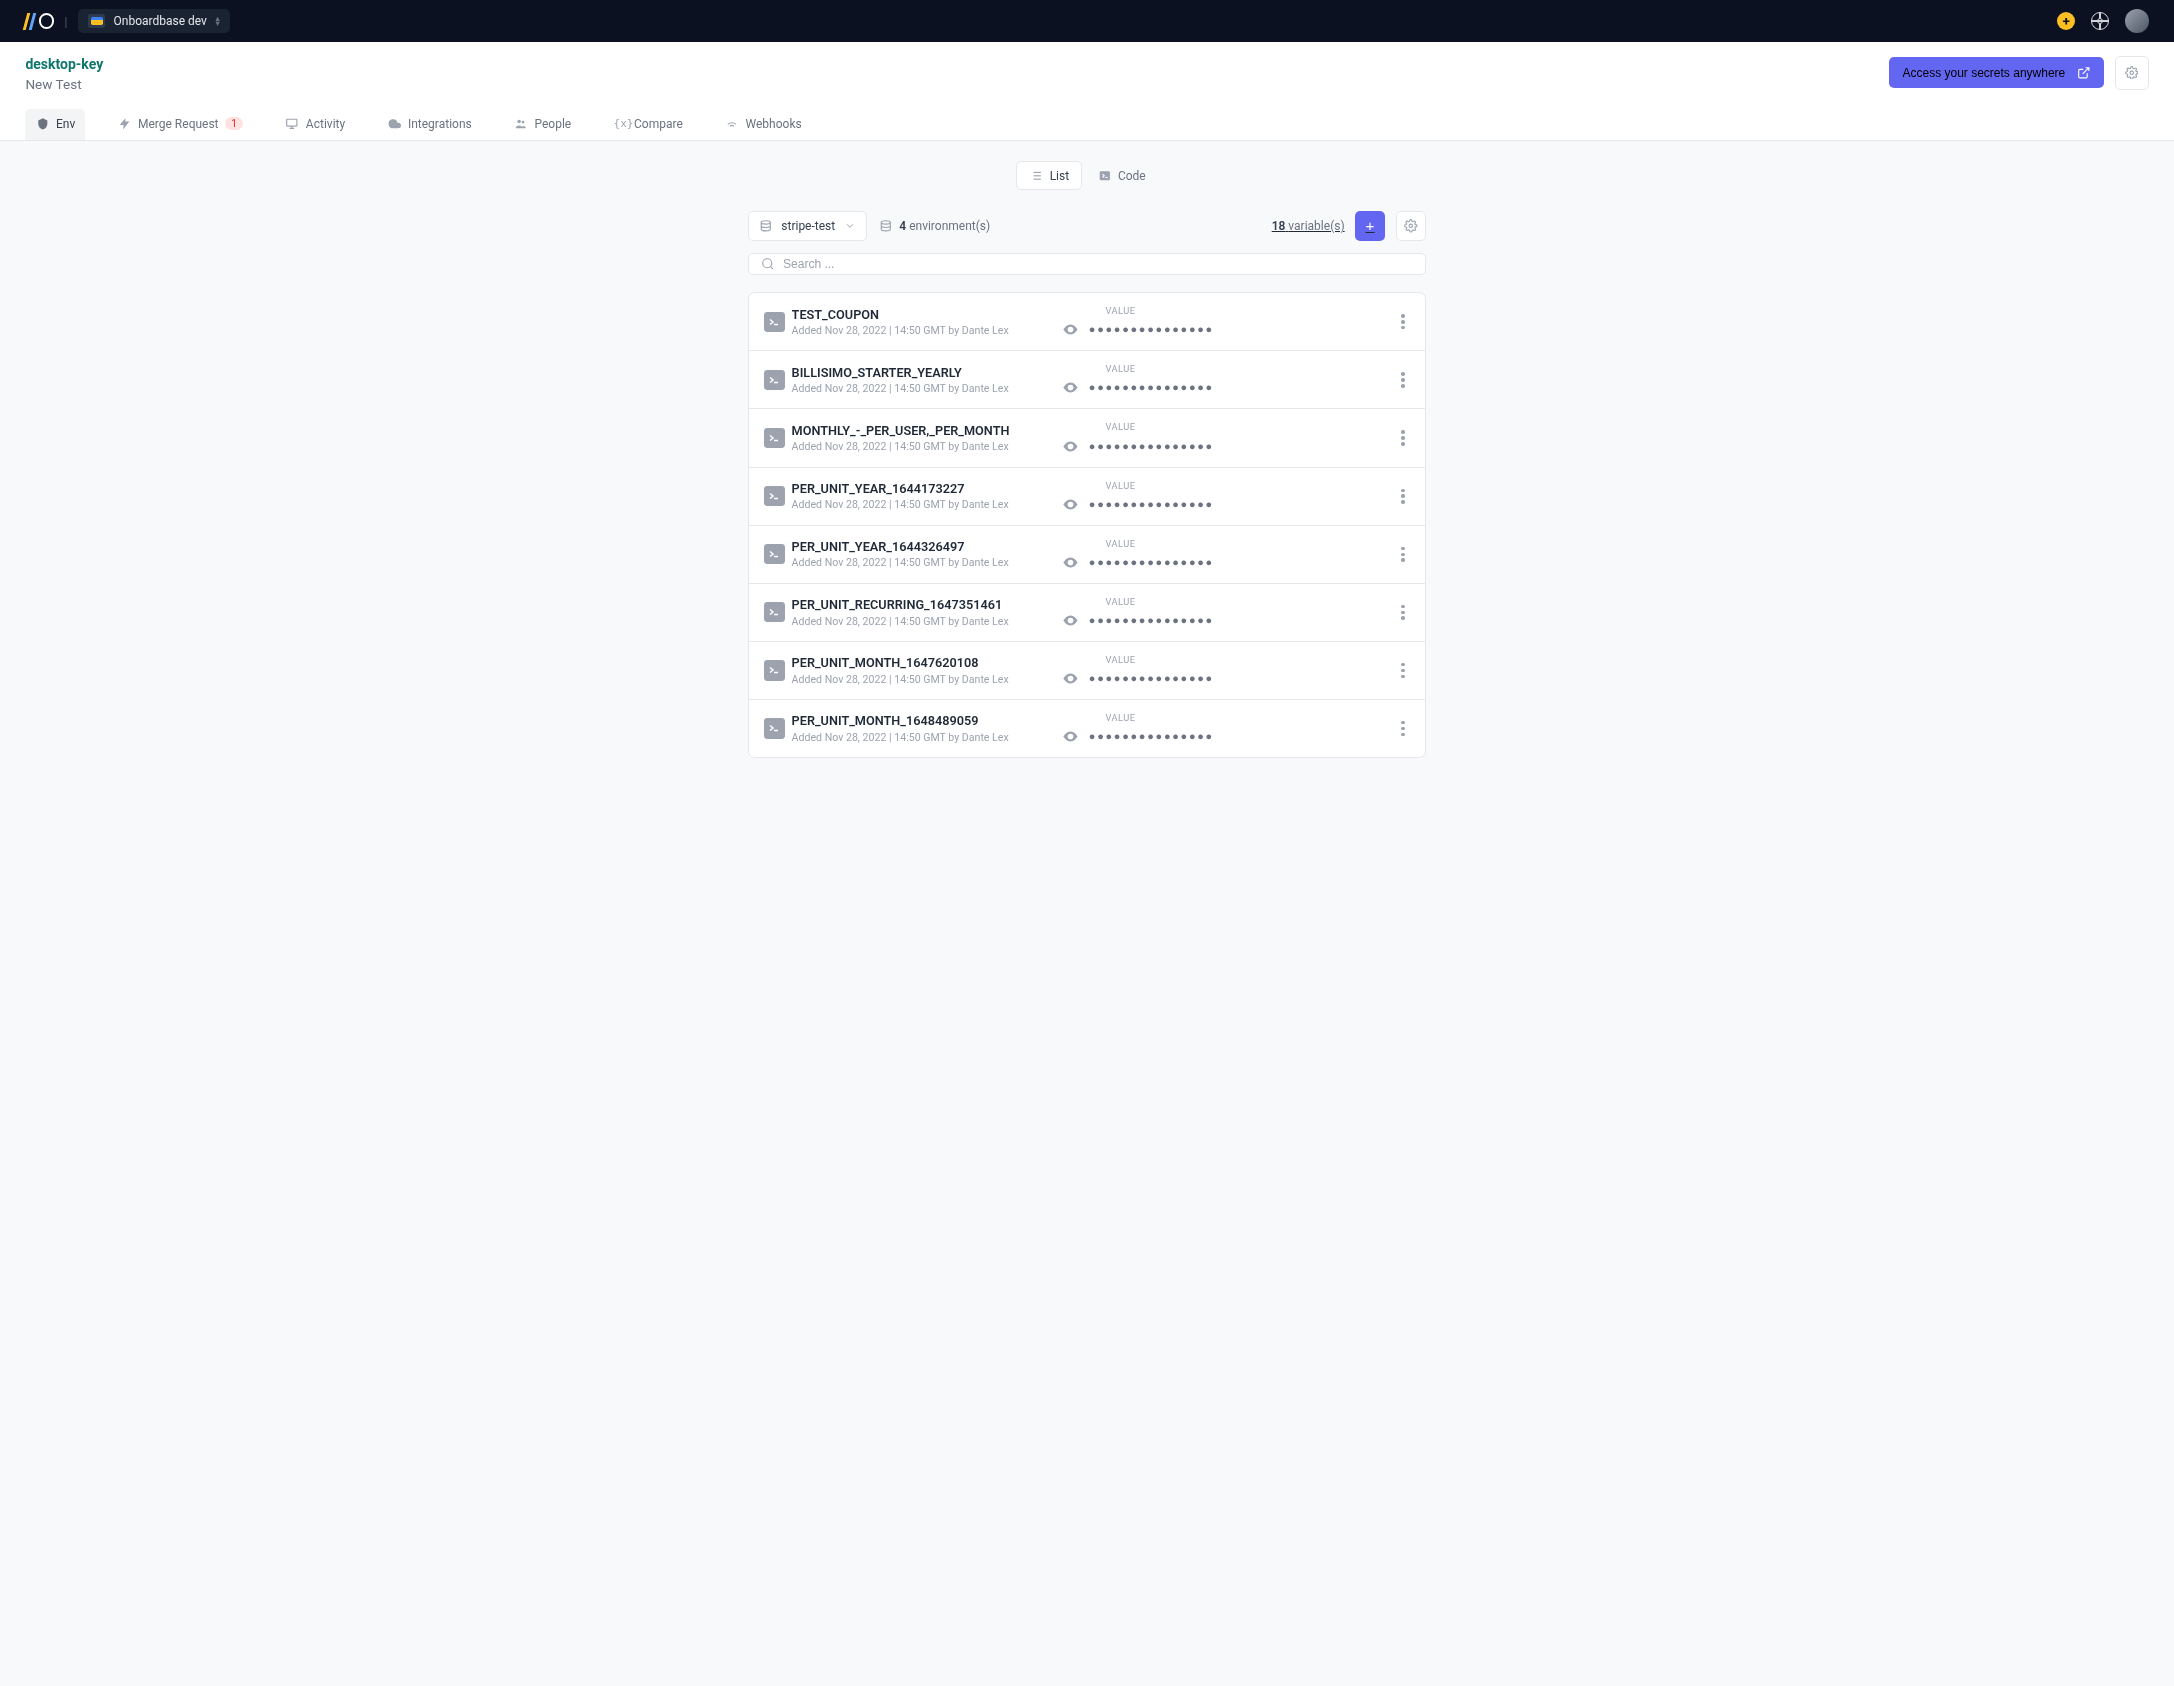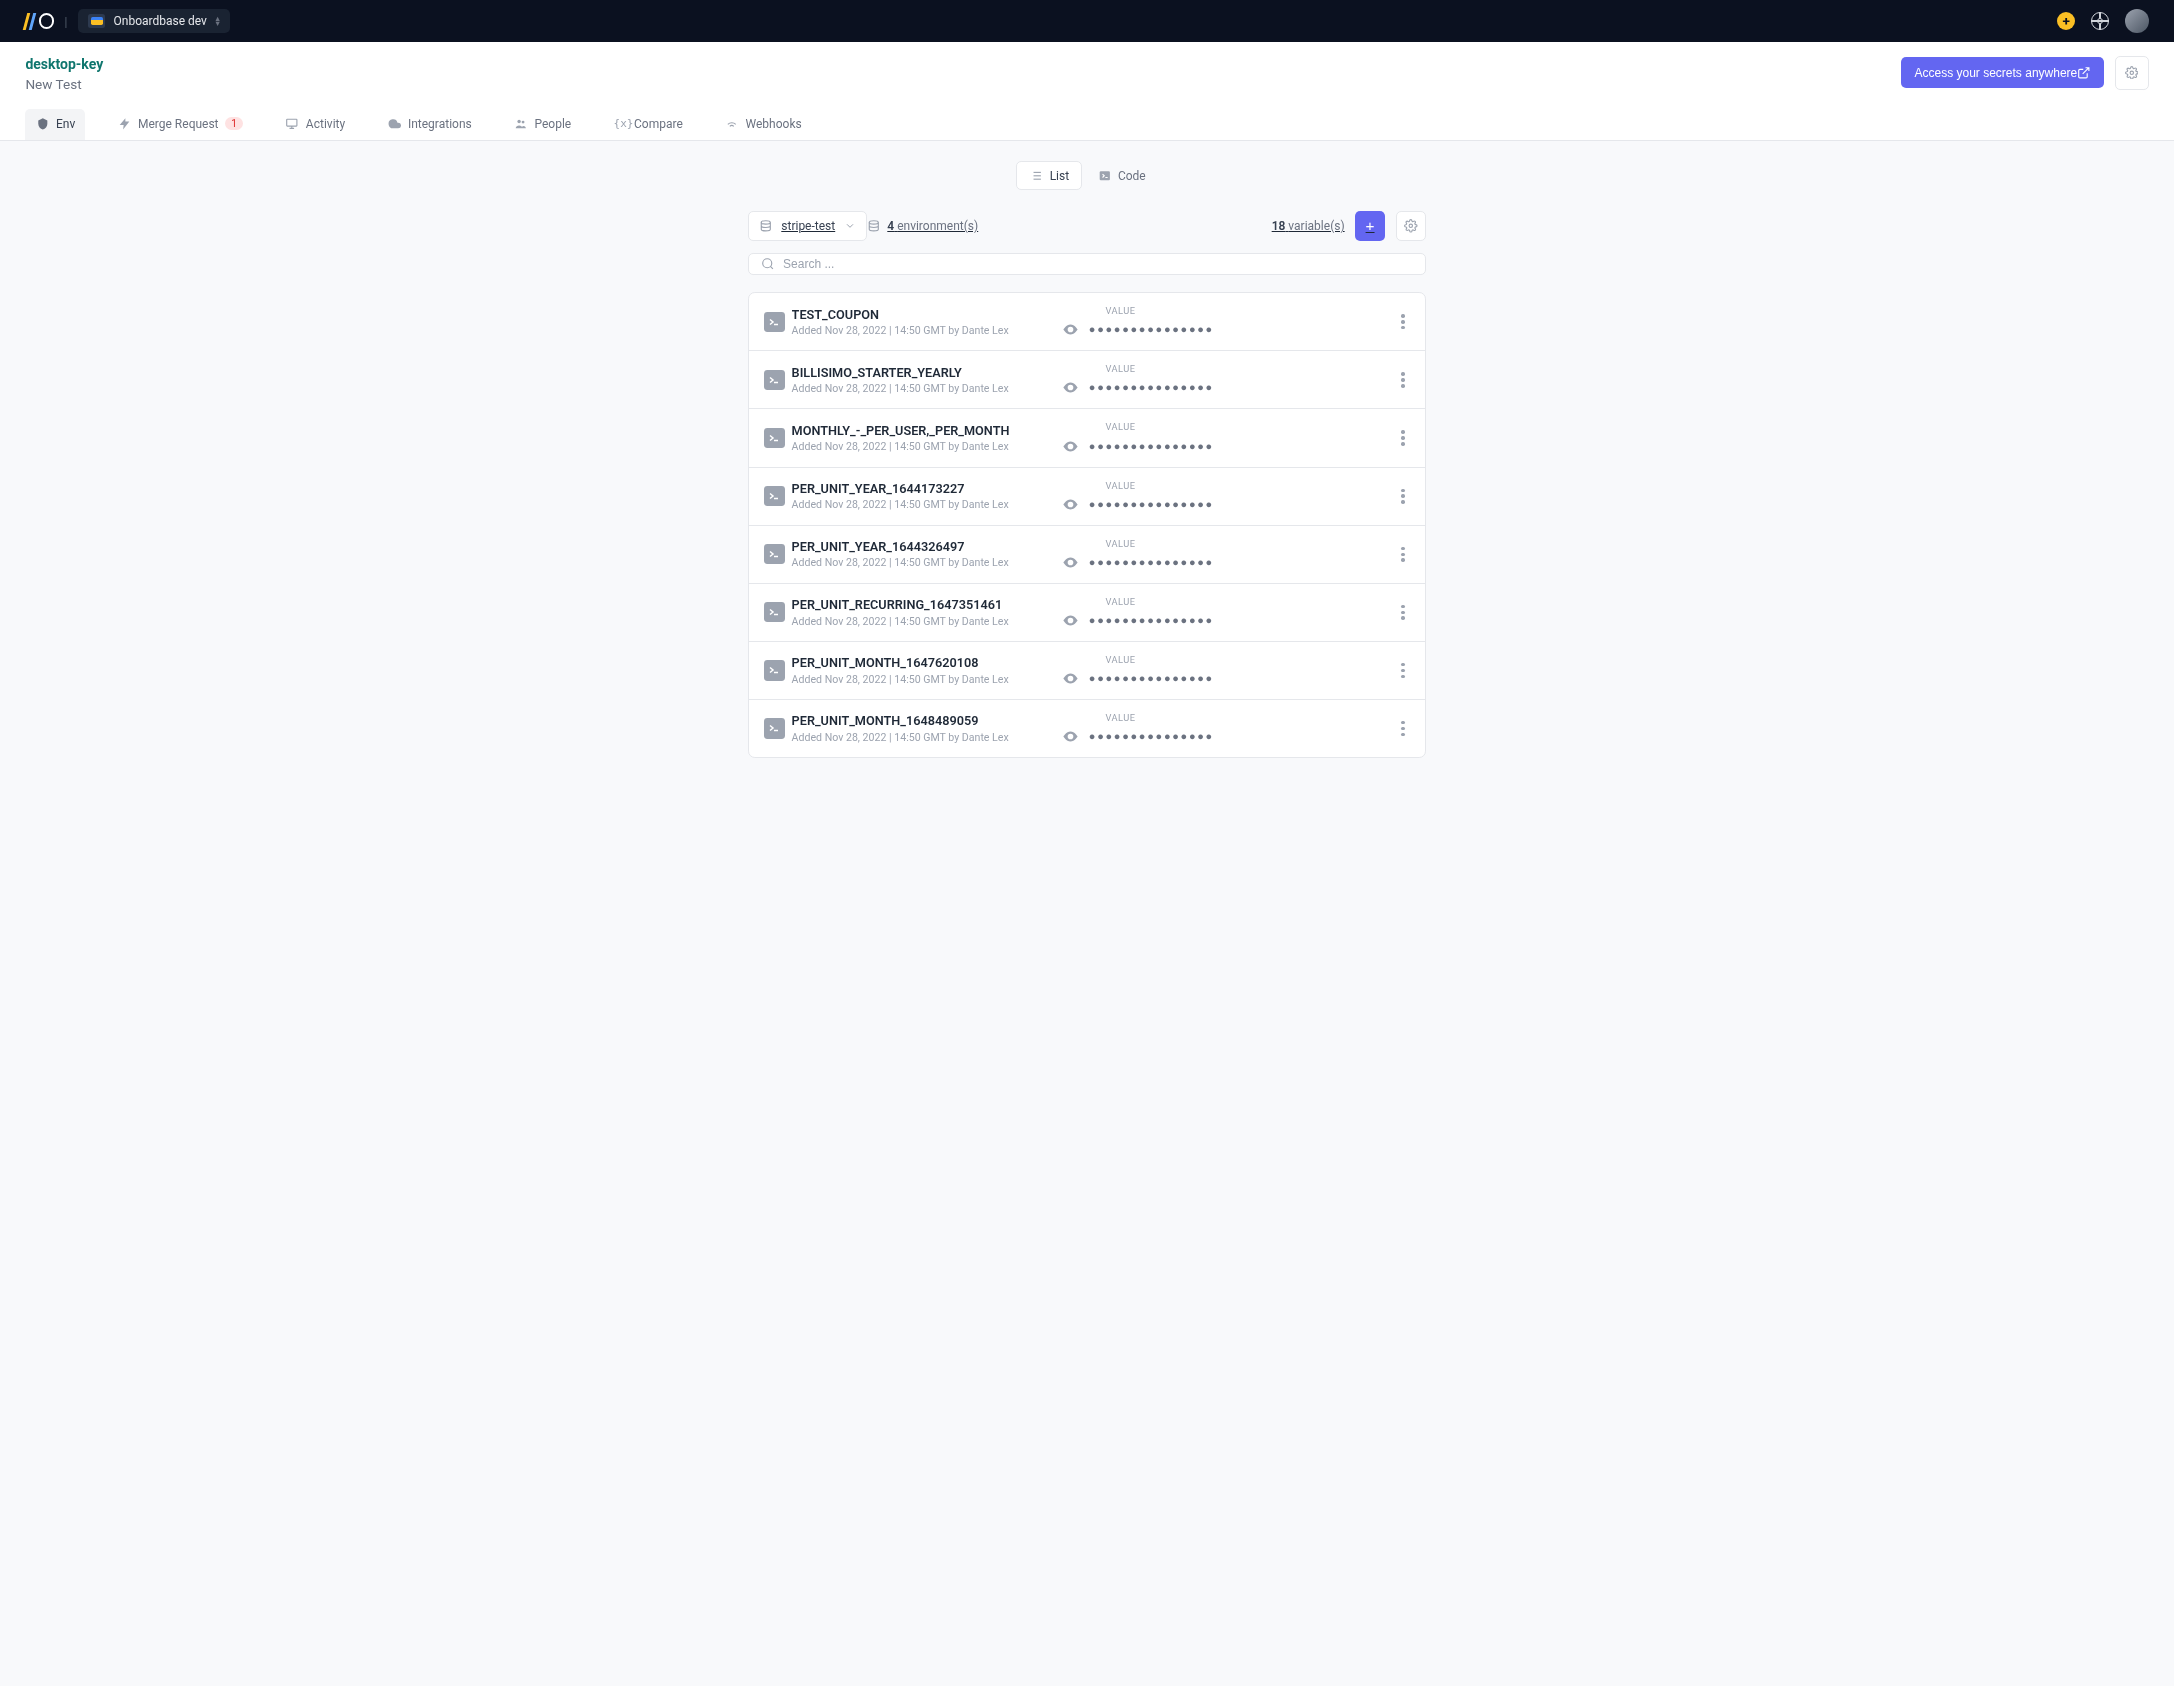--- a/index.html
+++ b/index.html
@@ -24,32 +24,32 @@
 .help-icon::before,.help-icon::after{content:"";position:absolute;background:#d1d5db;}
 .help-icon::before{width:1.7px;height:18.6px;}
 .help-icon::after{width:18.6px;height:1.7px;}
 .help-center{position:absolute;width:6.8px;height:6.8px;background:#0b1120;border:1.7px solid #d1d5db;border-radius:50%;}
 .avatar{width:24px;height:24px;border-radius:50%;background:linear-gradient(135deg,#9ca3af,#4b5563);cursor:pointer;}
 .header{background:#fff;padding:13.6px 25.4px 0;border-bottom:0.8px solid #e5e7eb;}
 .header-top{display:flex;justify-content:space-between;align-items:flex-start;margin-bottom:17px;}
 .title-block h1{font-size:14px;font-weight:700;color:#0f766e;}
 .subtitle{color:#6b7280;font-size:13.6px;margin-top:4px;}
 .header-actions{display:flex;gap:10.2px;align-items:center;}
-.access-btn{background:#6366f1;color:#ffffff;border:none;padding:8.5px 13.6px;border-radius:5.1px;font-size:12px;font-weight:500;display:flex;align-items:center;gap:0;cursor:pointer;}
+.access-btn{background:#6366f1;color:#000000;border:none;padding:8.5px 13.6px;border-radius:5.1px;font-size:12px;font-weight:500;display:flex;align-items:center;gap:12px;cursor:pointer;}
 .gear-btn{width:34px;height:34px;border:0.8px solid #e5e7eb;background:#fff;border-radius:5.1px;display:flex;align-items:center;justify-content:center;cursor:pointer;}
 .tabs{display:flex;gap:22px;}
 .tab{display:flex;align-items:flex-start;gap:6.8px;padding:8.5px 10.2px;color:#6b7280;font-size:12px;font-weight:400;cursor:pointer;border-radius:5.1px 5.1px 0 0;}
 .tab.active{background:#f3f4f6;color:#374151;}
 .tab-badge{background:#fee2e2;color:#dc2626;font-size:10.2px;padding:0.8px 6px;border-radius:8.5px;}
 .main{max-width:678px;margin:0 auto;padding:20.3px 0 34px;}
 .view-toggle{display:flex;justify-content:center;margin-bottom:20.3px;gap:3.4px;}
 .toggle-btn{display:flex;align-items:center;gap:6.8px;padding:6.8px 12px;font-size:12px;color:#6b7280;cursor:pointer;border-radius:5.1px;}
 .toggle-btn.active{background:#fff;border:0.8px solid #e5e7eb;color:#374151;}
 .controls{display:flex;justify-content:space-between;align-items:center;margin-bottom:12px;}
-.controls-left{display:flex;align-items:center;text-decoration:underline;}
+.controls-left{display:flex;gap:12px;align-items:center;}
 .env-selector{background:#fff;border:0.8px solid #e5e7eb;border-radius:5.1px;padding:6.8px 10.2px;display:flex;align-items:center;gap:8.5px;cursor:pointer;font-size:12px;color:#374151;}
 .env-count{display:flex;align-items:center;gap:6.8px;font-size:12px;color:#6b7280;}
 .env-count strong{color:#374151;font-weight:600;}
 .controls-right{display:flex;gap:10.2px;align-items:center;text-decoration:underline;}
 .var-count{font-size:12px;color:#6b7280;}
 .var-count strong{color:#374151;font-weight:600;}
 .add-btn{width:30.5px;height:30.5px;background:#6366f1;border:none;border-radius:5.1px;color:#fff;font-size:15.3px;cursor:pointer;}
 .settings-btn{width:30.5px;height:30.5px;background:#fff;border:0.8px solid #e5e7eb;border-radius:5.1px;display:flex;align-items:center;justify-content:center;cursor:pointer;}
 .search-box{background:#fff;border:0.8px solid #e5e7eb;border-radius:5.1px;padding:3px 12px;display:flex;align-items:center;gap:8.5px;margin-bottom:17px;}
 .search-box input{border:none;outline:none;font-size:12px;flex:1;color:#374151;}

